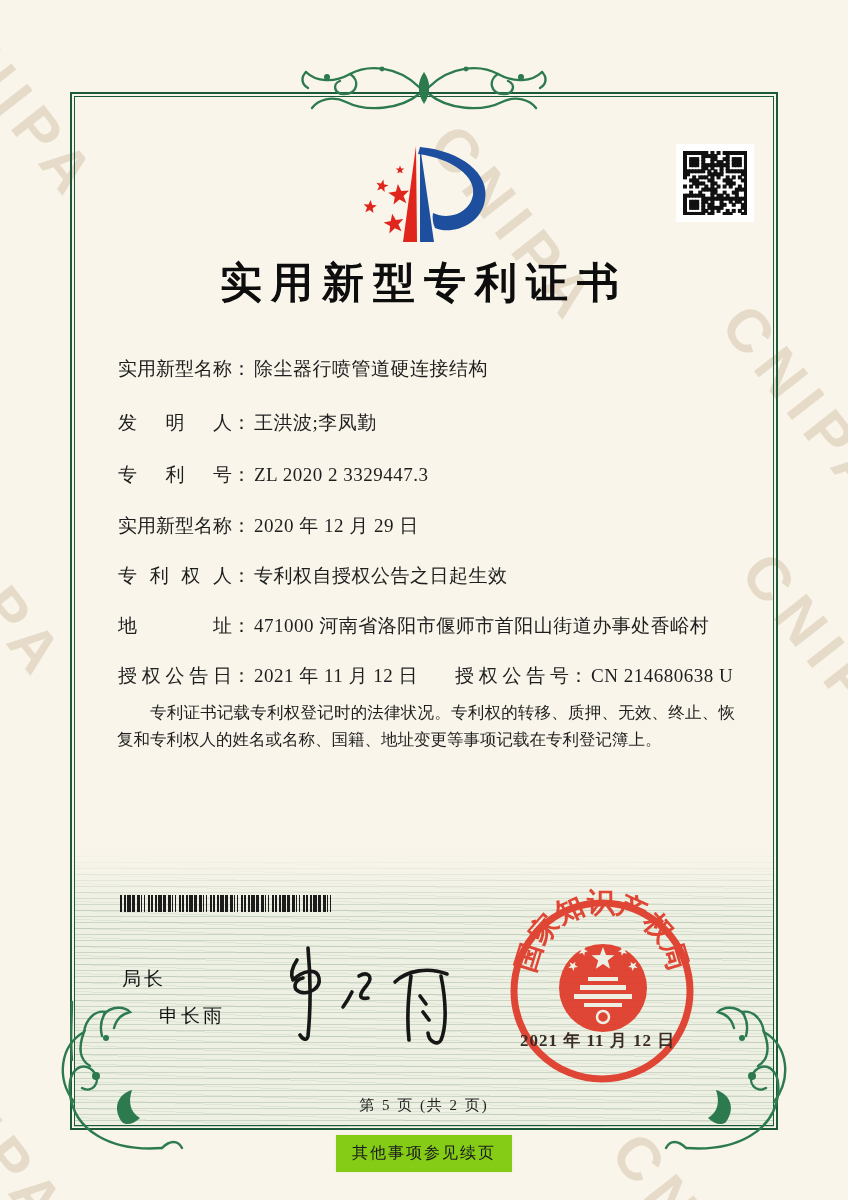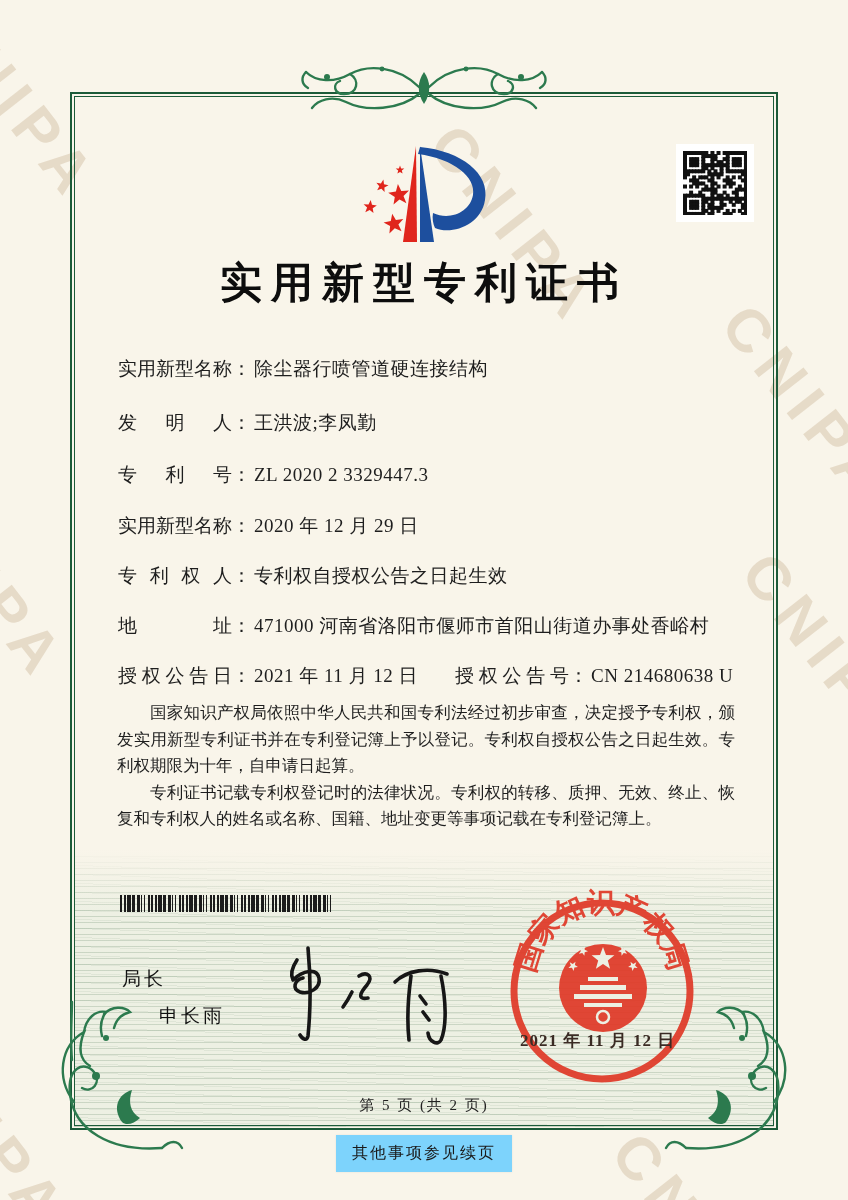--- a/index.html
+++ b/index.html
@@ -32,21 +32,21 @@
   .paras{left:117px;top:700px;width:618px;font-size:16.5px;line-height:26.5px;text-align:justify;}
   .paras p{margin:0;text-indent:2em;}
   .barcode{left:120px;top:895px;}
   .signer-title{left:122px;top:966px;font-size:19px;letter-spacing:3px;color:#111;text-align:right;}
   .signer-name{left:122px;top:1003px;font-size:19px;letter-spacing:3px;color:#111;margin-left:37px;}
   .signature{left:255px;top:940px;}
   .seal{left:496px;top:885px;}
   .sealdate{left:520px;top:1029px;width:190px;font-size:17px;letter-spacing:1px;color:#3a2b24;
             font-weight:bold;}
   .pageno{left:0;right:0;top:1096px;text-align:center;font-size:15px;letter-spacing:2px;color:#222;}
-  .note{left:50%;transform:translateX(-50%);top:1135px;background:#7dd3fc;padding:8px 16px;
+  .note{left:50%;transform:translateX(-50%);top:1135px;background:#84cc16;padding:8px 16px;
         font-size:16px;letter-spacing:2px;color:#1a1a1a;box-shadow:0 0 2px rgba(0,0,0,0.08);}
   .orn{stroke:#2c7a4e;fill:none;stroke-width:2.4;stroke-linecap:round;}
   .ornf{fill:#2c7a4e;stroke:none;}
 </style>
 </head>
 <body>
 
 <div class="page">
 
   <span class="wm" style="left:-30px;top:-12px">CNIPA</span>
@@ -387,21 +387,20 @@
   </div>
 
   <div class="abs frow" style="top:663px">
     <span class="flabel">授权公告日</span><span class="fcolon">：</span><span class="fvalue">2021 年 11 月 12 日</span>
     <span class="grant2">
       <span class="flabel">授权公告号</span><span class="fcolon">：</span><span class="fvalue">CN 214680638 U</span>
     </span>
   </div>
 
   <div class="abs paras">
-    <p>国家知识产权局依照中华人民共和国专利法经过初步审查，决定授予专利权，颁发实用新型专利证书并在专利登记簿上予以登记。专利权自授权公告之日起生效。专利权期限为十年，自申请日起算。</p>
     <p>专利证书记载专利权登记时的法律状况。专利权的转移、质押、无效、终止、恢复和专利权人的姓名或名称、国籍、地址变更等事项记载在专利登记簿上。</p>
   </div>
 
   <svg class="abs barcode" width="218" height="17" viewBox="0 0 218 17">
     <g id="bcbars" fill="#1c1c1c">
         <rect x="0" y="0" width="2" height="17"></rect>
         <rect x="4" y="0" width="2" height="17"></rect>
         <rect x="7" y="0" width="4" height="17"></rect>
         <rect x="12" y="0" width="3" height="17"></rect>
         <rect x="17" y="0" width="3" height="17"></rect>

